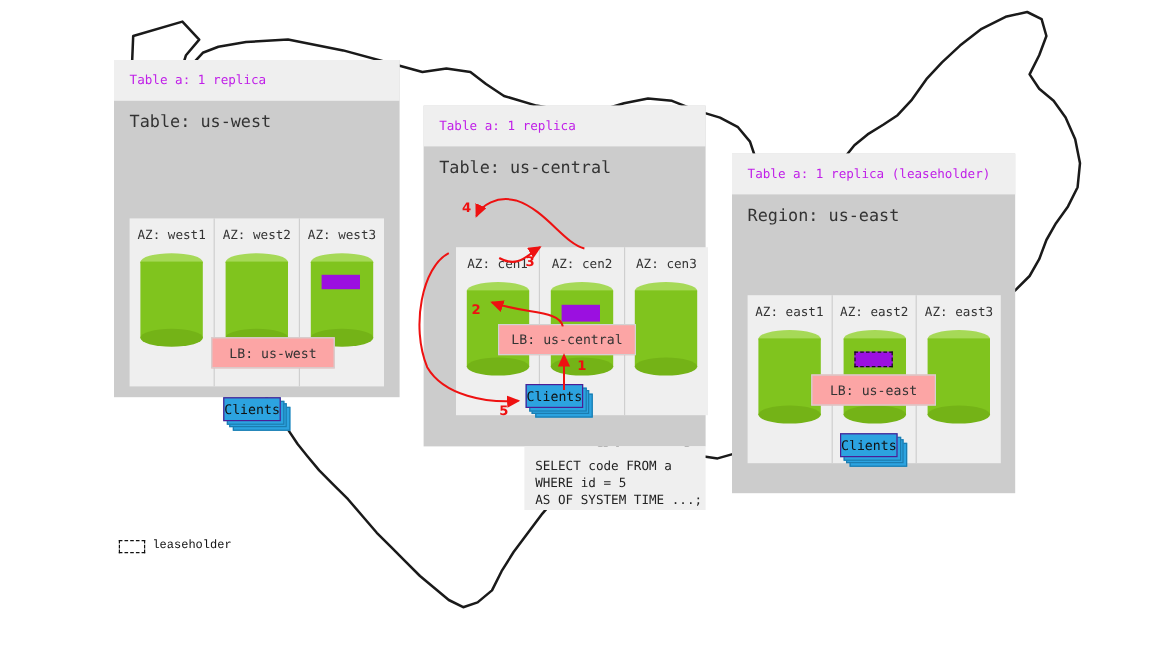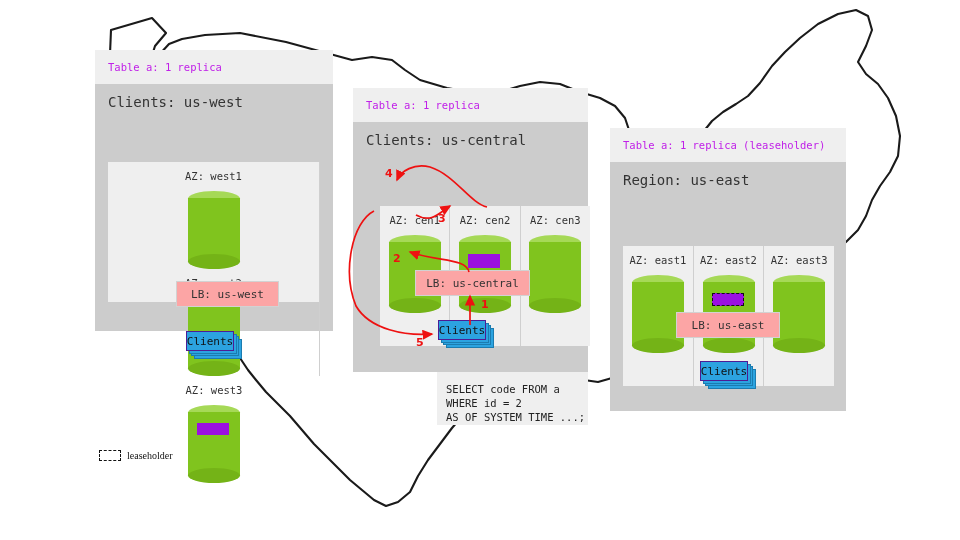--- a/index.html
+++ b/index.html
@@ -59,21 +59,21 @@
   
   .sqlbox{
     position:absolute;background:#efefef;z-index:2;
     font-size:10.5px;line-height:14px;color:#222;
     padding:10px 0 0 9px;box-sizing:border-box;white-space:pre;
   }
 
   
   .legend{position:absolute;z-index:5;display:flex;align-items:center;gap:6px;}
   .legend .swatch{width:22px;height:11px;border:1.6px dashed #111;box-sizing:border-box;}
-  .legend .txt{font-size:10px;color:#111;font-family:Liberation Serif, serif;}
+  .legend .txt{font-size:10px;color:#111;font-family:Liberation Mono, monospace;}
 
   
   #arrows{position:absolute;left:0;top:0;width:960px;height:540px;z-index:6;pointer-events:none;}
   .arrow-num{
     position:absolute;z-index:7;color:#ee1111;font-size:11px;font-weight:bold;
     font-family:"DejaVu Sans","Liberation Sans",sans-serif;
   }
 </style>
 </head>
 <body>
@@ -103,23 +103,23 @@
          L104,166 L100,150 L98,134 L100,118 L104,102 L108,86 L110,70
          L110,54 Z"></path>
     <path fill="none" stroke="#1a1a1a" stroke-width="2.1" stroke-linejoin="round" stroke-linecap="round" d="M512,366 L518,380 L522,394 L518,406 L510,414 L500,412 L492,404
          L488,392 L492,380 L500,372 Z"></path>
   </svg>
 
   <div class="region" style="left:95px;top:50px;width:238px;height:281px;">
     <div class="region-header" style="position:absolute;left:0;top:0;width:238px;height:34px;">
       <span>Table a: 1 replica</span>
     </div>
-    <div class="region-title" style="position:absolute;left:0;top:34px;">Clients: us-west</div>
-
-    <div class="az-row" style="left:13px;top:112px;width:212px;height:140px;flex-direction:column;">
+    <div class="region-title" style="position:absolute;left:0;top:34px;">Table: us-west</div>
+
+    <div class="az-row" style="left:13px;top:132px;width:212px;height:140px;">
       <div class="az-cell">
         <span class="az-label">AZ: west1</span>
         <div class="cyl" style="width:52px;height:78px;">
           <div class="topE" style="width:52px;height:15px;"></div>
           <div class="body" style="top:7px;width:52px;height:64px;"></div>
           <div class="botE" style="top:63px;width:52px;height:15px;"></div>
         </div>
       </div>
       <div class="az-cell">
         <span class="az-label">AZ: west2</span>
@@ -147,21 +147,21 @@
       <div class="sheet" style="left:5px;top:5px;width:48px;height:20px;"></div>
       <div class="sheet" style="left:3px;top:3px;width:48px;height:20px;"></div>
       <div class="top" style="width:48px;height:20px;">Clients</div>
     </div>
   </div>
 
   <div class="region" style="left:353px;top:88px;width:235px;height:284px;">
     <div class="region-header" style="position:absolute;left:0;top:0;width:235px;height:34px;">
       <span>Table a: 1 replica</span>
     </div>
-    <div class="region-title" style="position:absolute;left:0;top:34px;">Clients: us-central</div>
+    <div class="region-title" style="position:absolute;left:0;top:34px;">Table: us-central</div>
 
     <div class="az-row" style="left:27px;top:118px;width:210px;height:140px;justify-content:center;">
       <div class="az-cell">
         <span class="az-label">AZ: cen1</span>
         <div class="cyl" style="width:52px;height:78px;">
           <div class="topE" style="width:52px;height:15px;"></div>
           <div class="body" style="top:7px;width:52px;height:64px;"></div>
           <div class="botE" style="top:63px;width:52px;height:15px;"></div>
         </div>
       </div>
@@ -188,21 +188,21 @@
 
     <div class="clients" style="left:85px;top:232px;width:58px;height:30px;">
       <div class="sheet" style="left:8px;top:8px;width:48px;height:20px;"></div>
       <div class="sheet" style="left:5px;top:5px;width:48px;height:20px;"></div>
       <div class="sheet" style="left:3px;top:3px;width:48px;height:20px;"></div>
       <div class="top" style="width:48px;height:20px;">Clients</div>
     </div>
   </div>
 
   <div class="sqlbox" style="left:437px;top:372px;width:151px;height:53px;">SELECT code FROM a
-WHERE id = 2
+WHERE id = 5
 AS OF SYSTEM TIME ...;</div>
 
   <div class="region" style="left:610px;top:128px;width:236px;height:283px;">
     <div class="region-header" style="position:absolute;left:0;top:0;width:236px;height:34px;">
       <span>Table a: 1 replica (leaseholder)</span>
     </div>
     <div class="region-title" style="position:absolute;left:0;top:34px;">Region: us-east</div>
 
     <div class="az-row" style="left:13px;top:118px;width:211px;height:140px;">
       <div class="az-cell">

